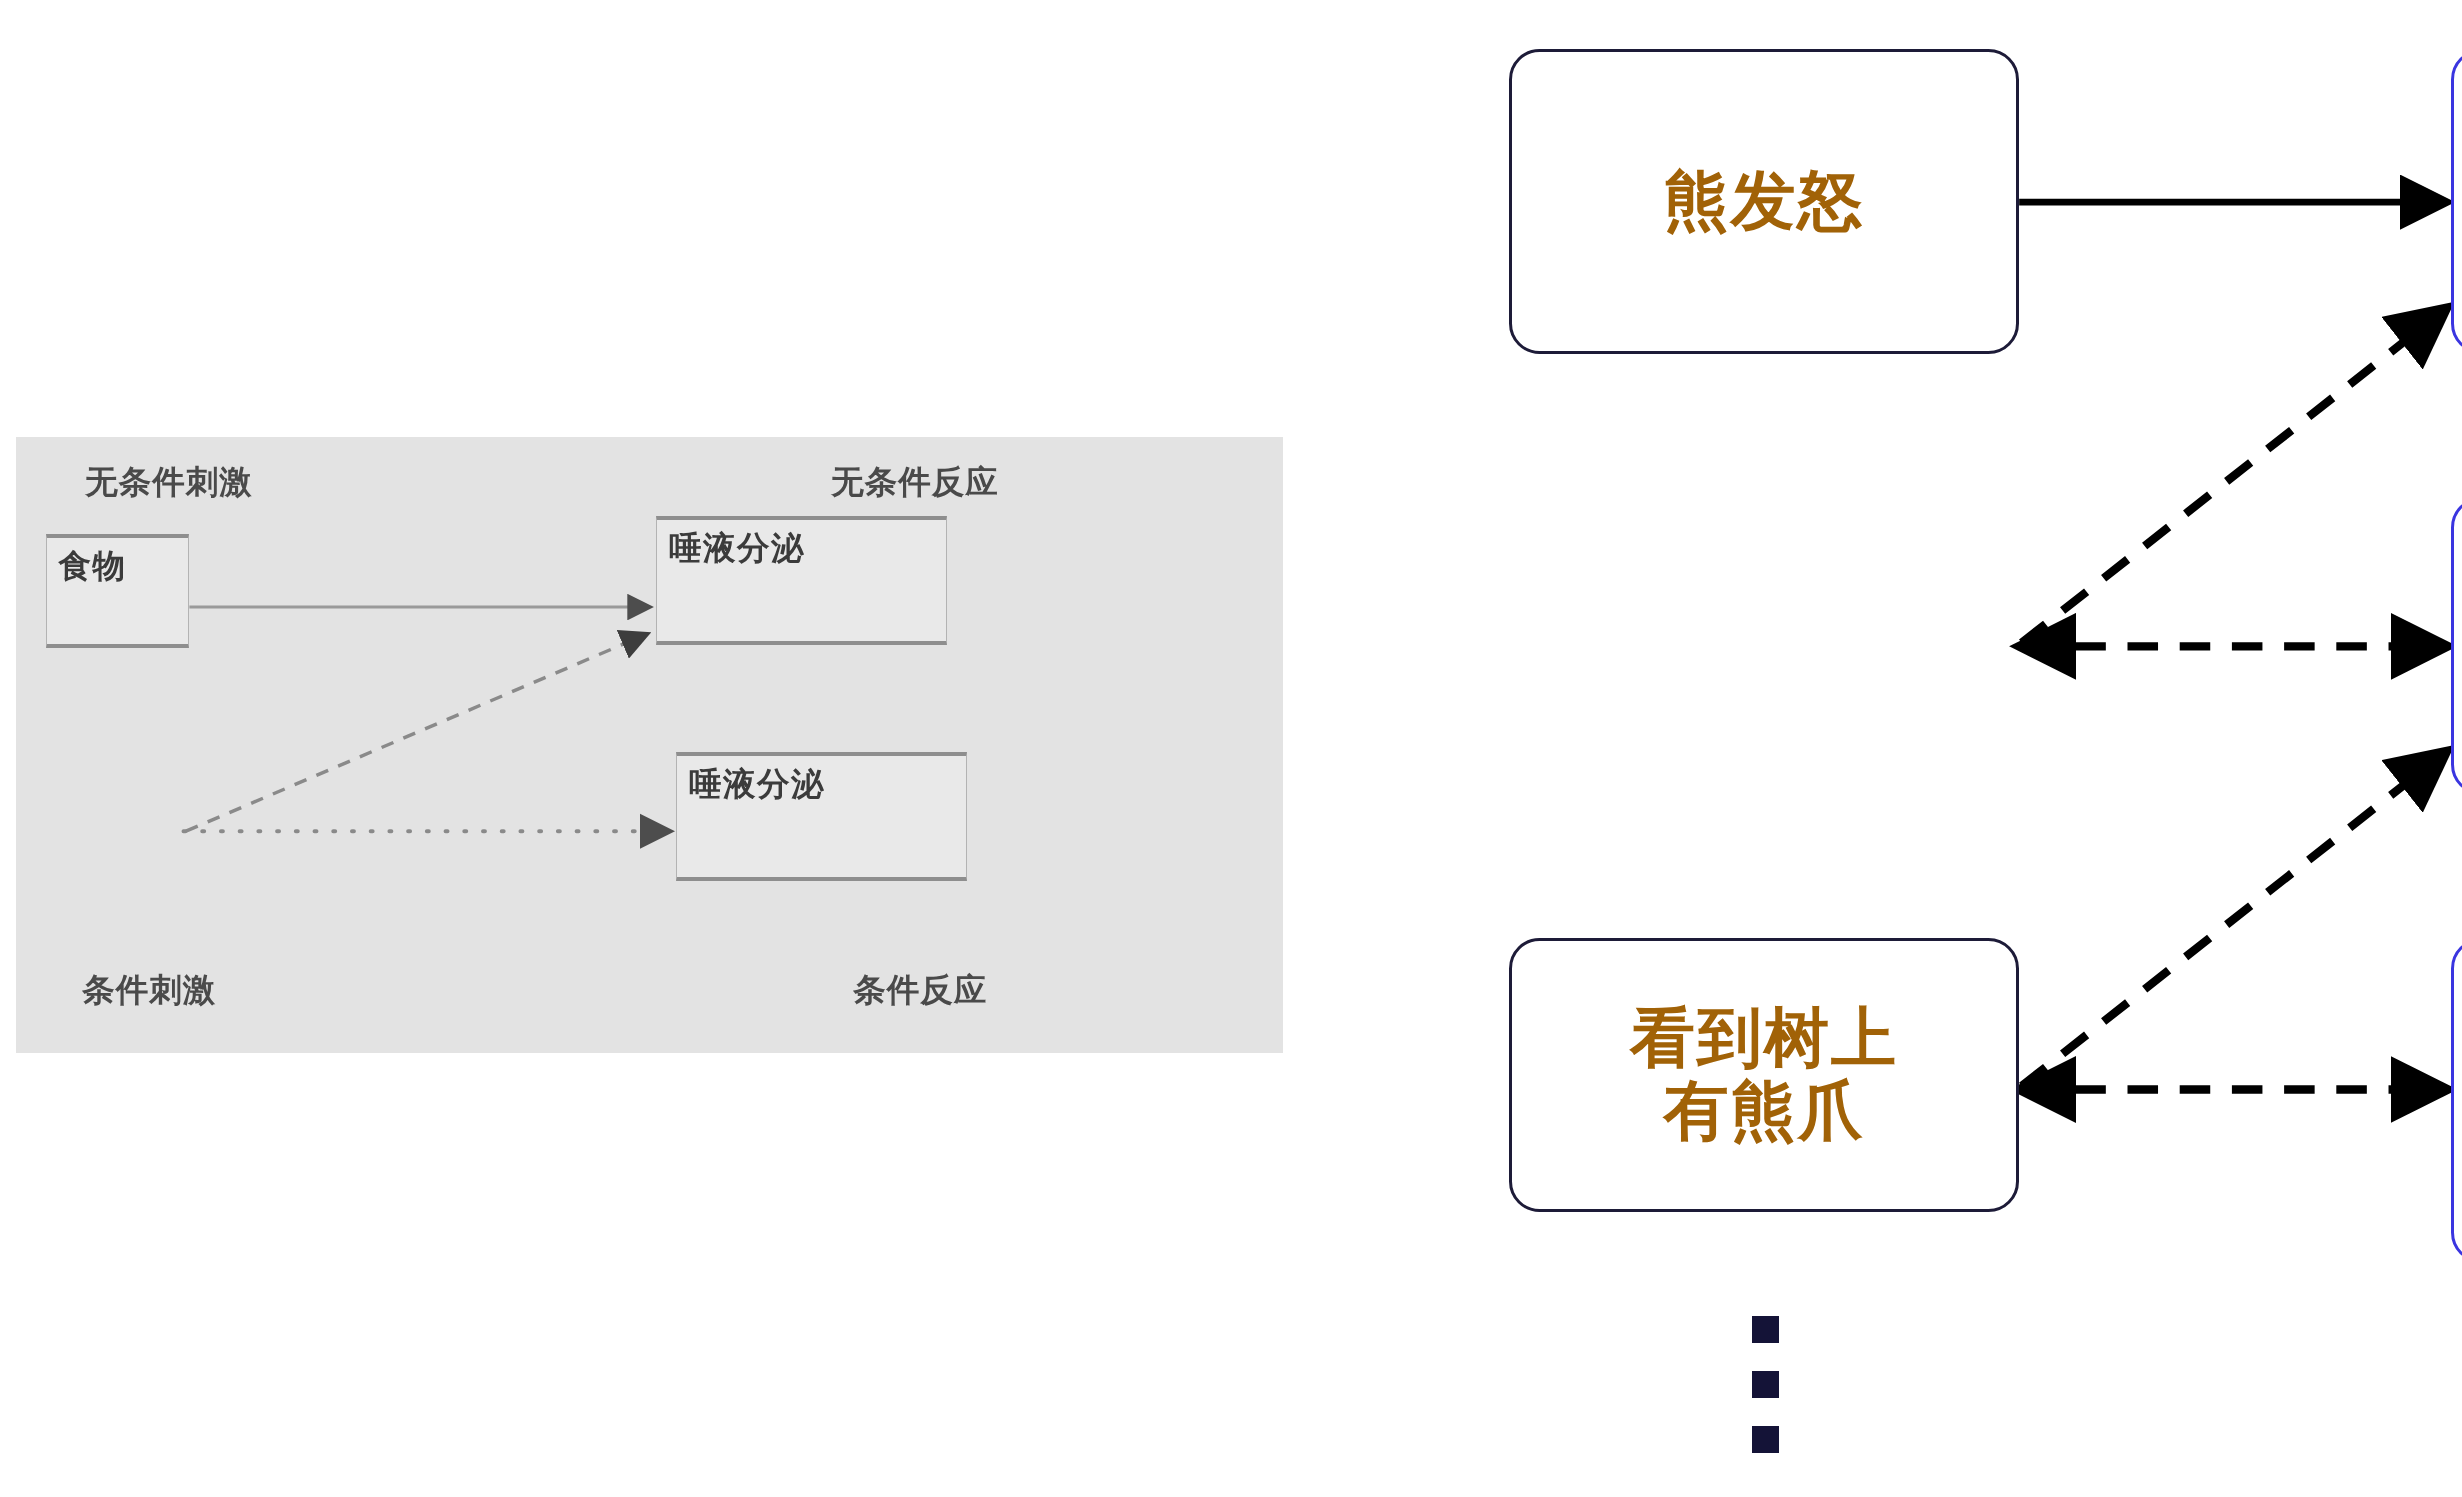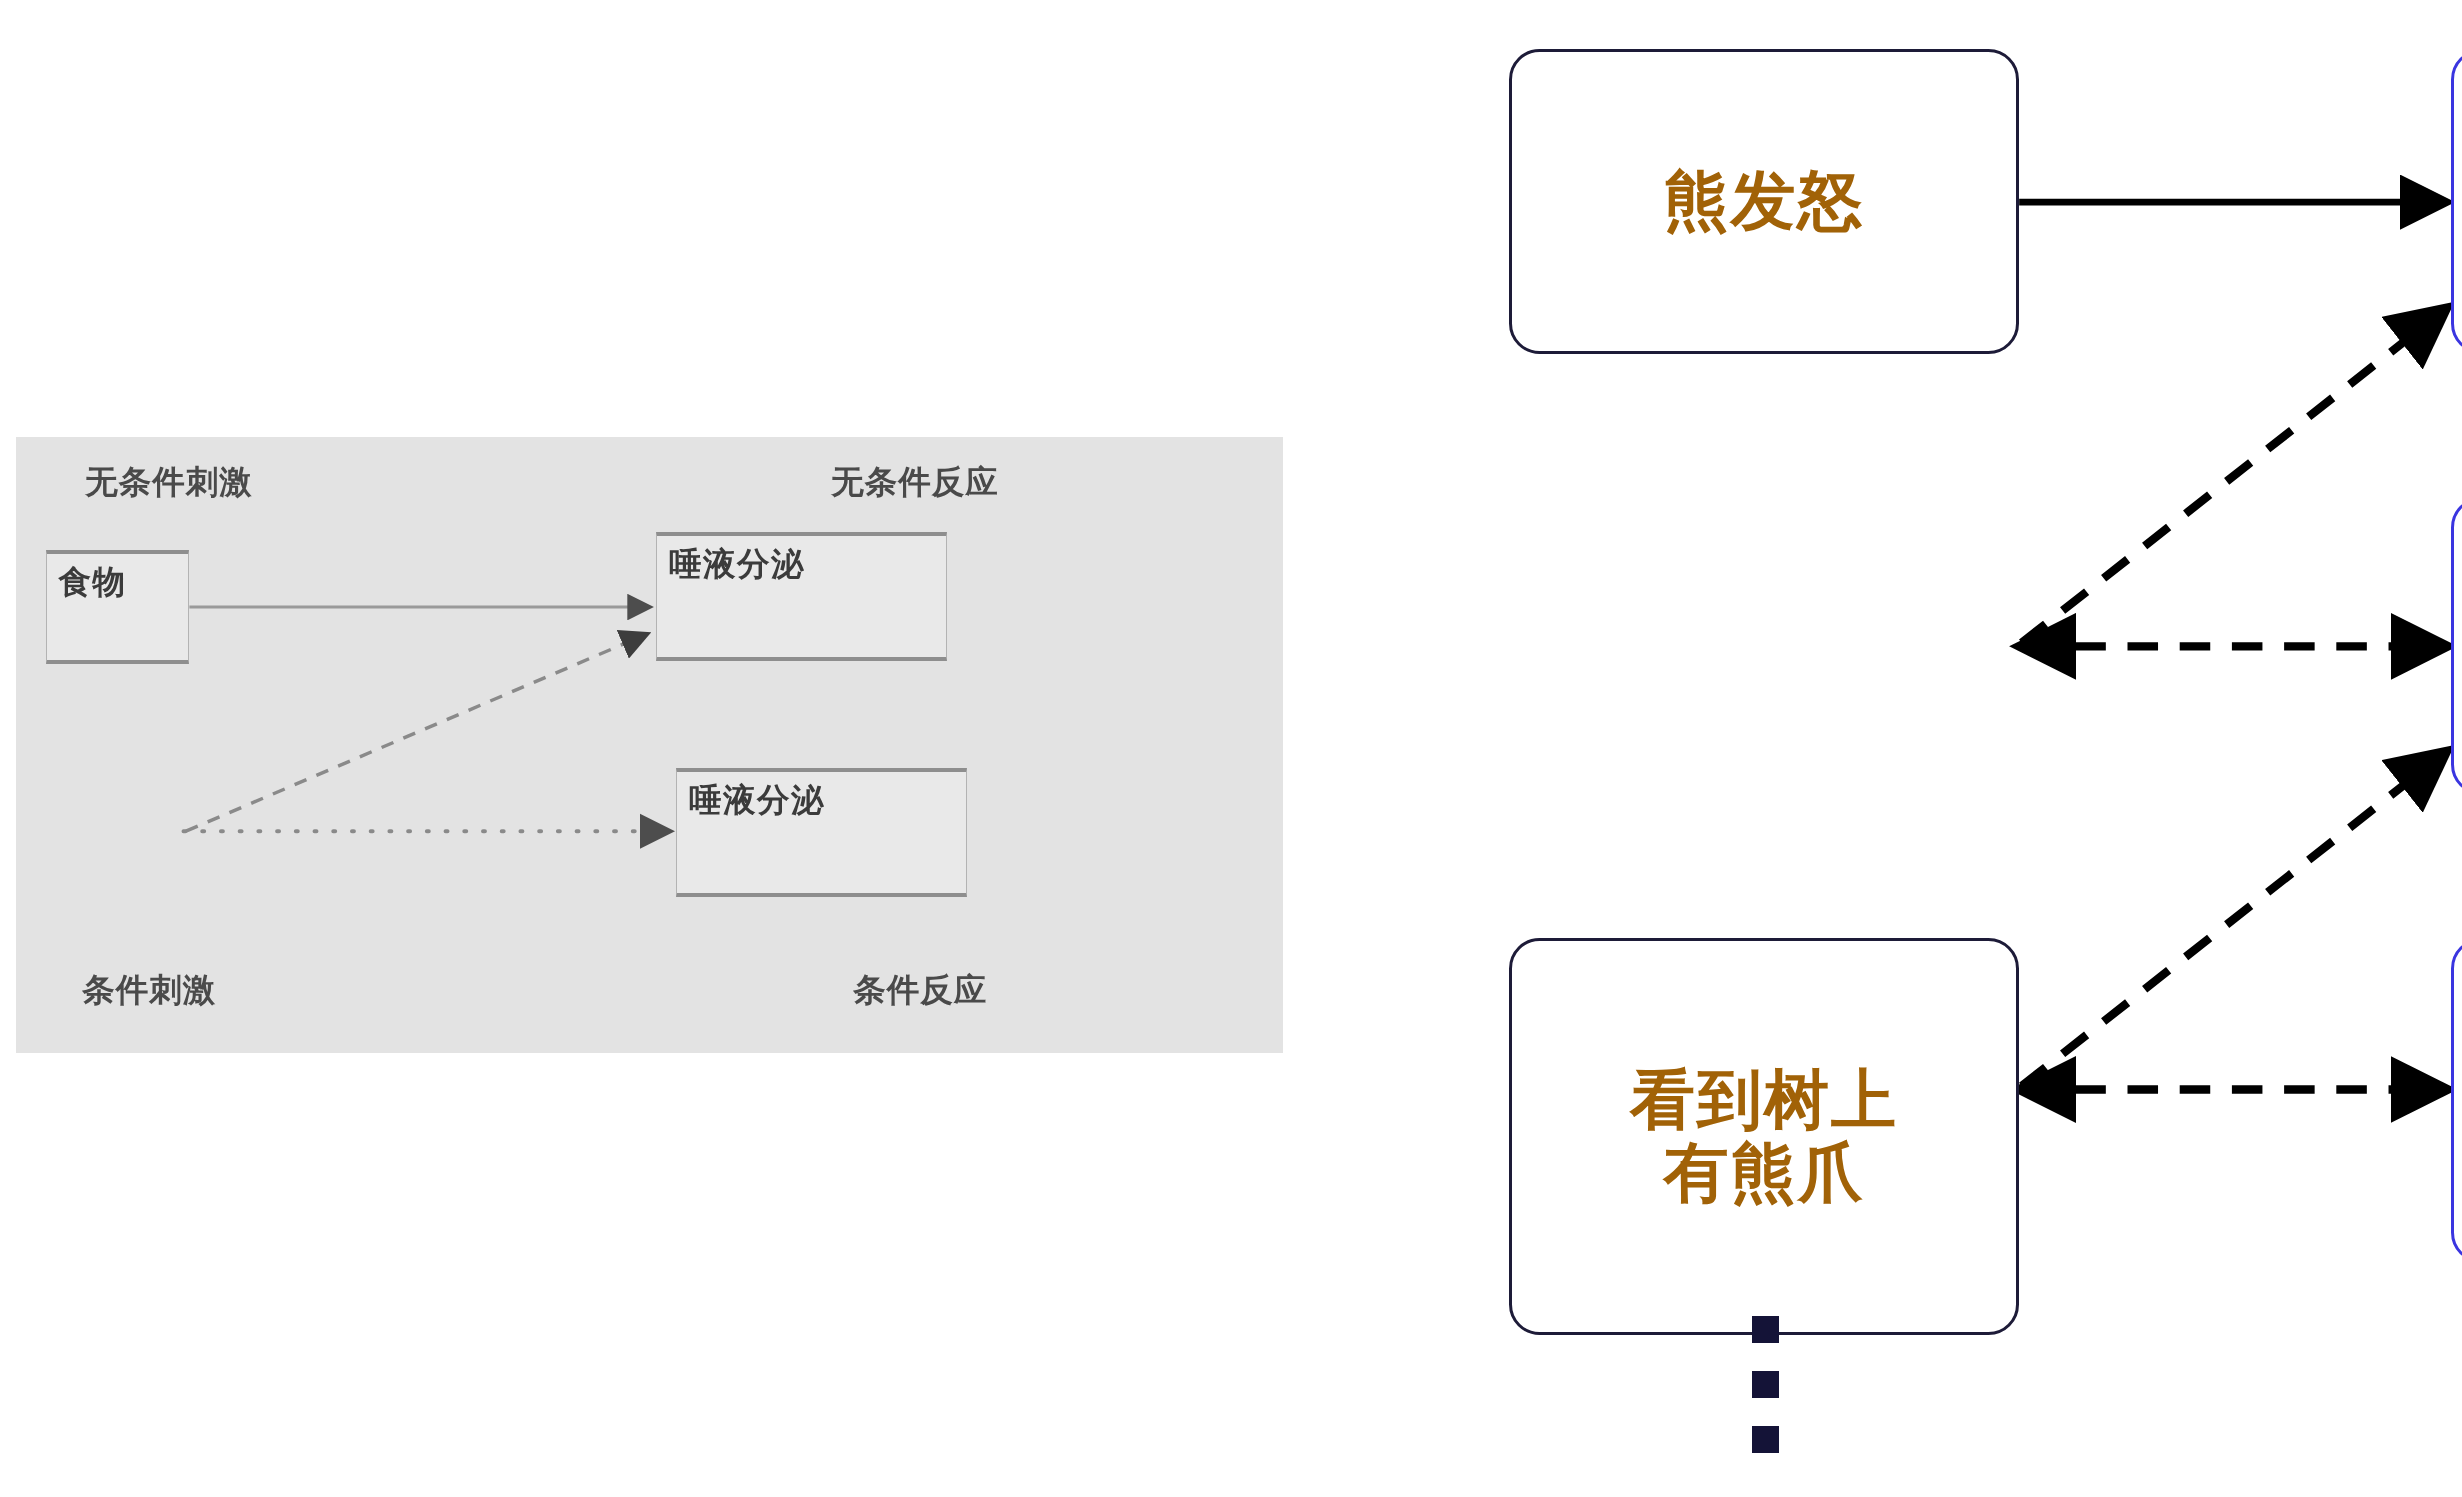--- a/index.html
+++ b/index.html
@@ -22,21 +22,20 @@
   }
   .cc-lbl-us {left:69px;  top:23.6px;}
   .cc-lbl-ur {left:815px; top:23.6px;}
   .cc-lbl-cs {left:66px;  top:532px;}
   .cc-lbl-cr {left:837px; top:532px;}
 
   .cc-box{
     position:absolute;background:#e9e9e9;
     border:1.5px solid #b3b3b3;border-top:4.4px solid #8e8e8e;border-bottom:4.4px solid #8e8e8e;
     box-sizing:border-box;
-    margin-top:16px;
   }
   .cc-box span{
     display:block;color:#3b3b3b;font-size:32.5px;font-weight:700;letter-spacing:1.5px;
     white-space:nowrap;padding:6.9px 0 0 11.8px;
     font-family:"DejaVu Sans","Liberation Sans",sans-serif;
   }
   .cc-food  {left:29.5px;  top:97px; width:143px; height:114px;}
   .cc-bell  {left:19.7px;  top:322px; width:143px; height:114px;}
   .cc-sal1  {left:640px;top:79px; width:291px; height:129px;}
   .cc-sal2  {left:660px;top:315px; width:291px; height:129px;}
@@ -53,21 +52,21 @@
   .node.dark {border:3.4px solid #1d1b38;}
   .node.blue {border:3.4px solid #3a35e0;}
   .node .lbl{
     color:#a16207;font-size:65px;font-weight:700;letter-spacing:2px;
     font-family:"DejaVu Sans","Liberation Sans",sans-serif;white-space:pre-line;
   }
 
   
   #n-bear-angry {left:1509px; top:49px;  width:510px; height:305px;}
   #n-see-bear   {left:1509px; top:497px; width:510px; height:298px;}
-  #n-see-claw   {left:1509px; top:938px; width:510px; height:397px;}
+  #n-see-claw   {left:1509px; top:938px; width:510px; height:274px;}
   
   #n-reward     {left:2451px; top:49px;  width:502px; height:305px;}
   #n-vsp        {left:2451px; top:497px; width:502px; height:298px;}
   #n-vs         {left:2451px; top:938px; width:502px; height:325px;}
 
   .rl-svg{position:absolute;left:0;top:0;width:3306px;height:1498px;overflow:visible;}
 
   
   .dots{position:absolute;display:flex;flex-direction:column;gap:28.6px;}
   .dots i{display:block;width:26.6px;height:26.6px;}

